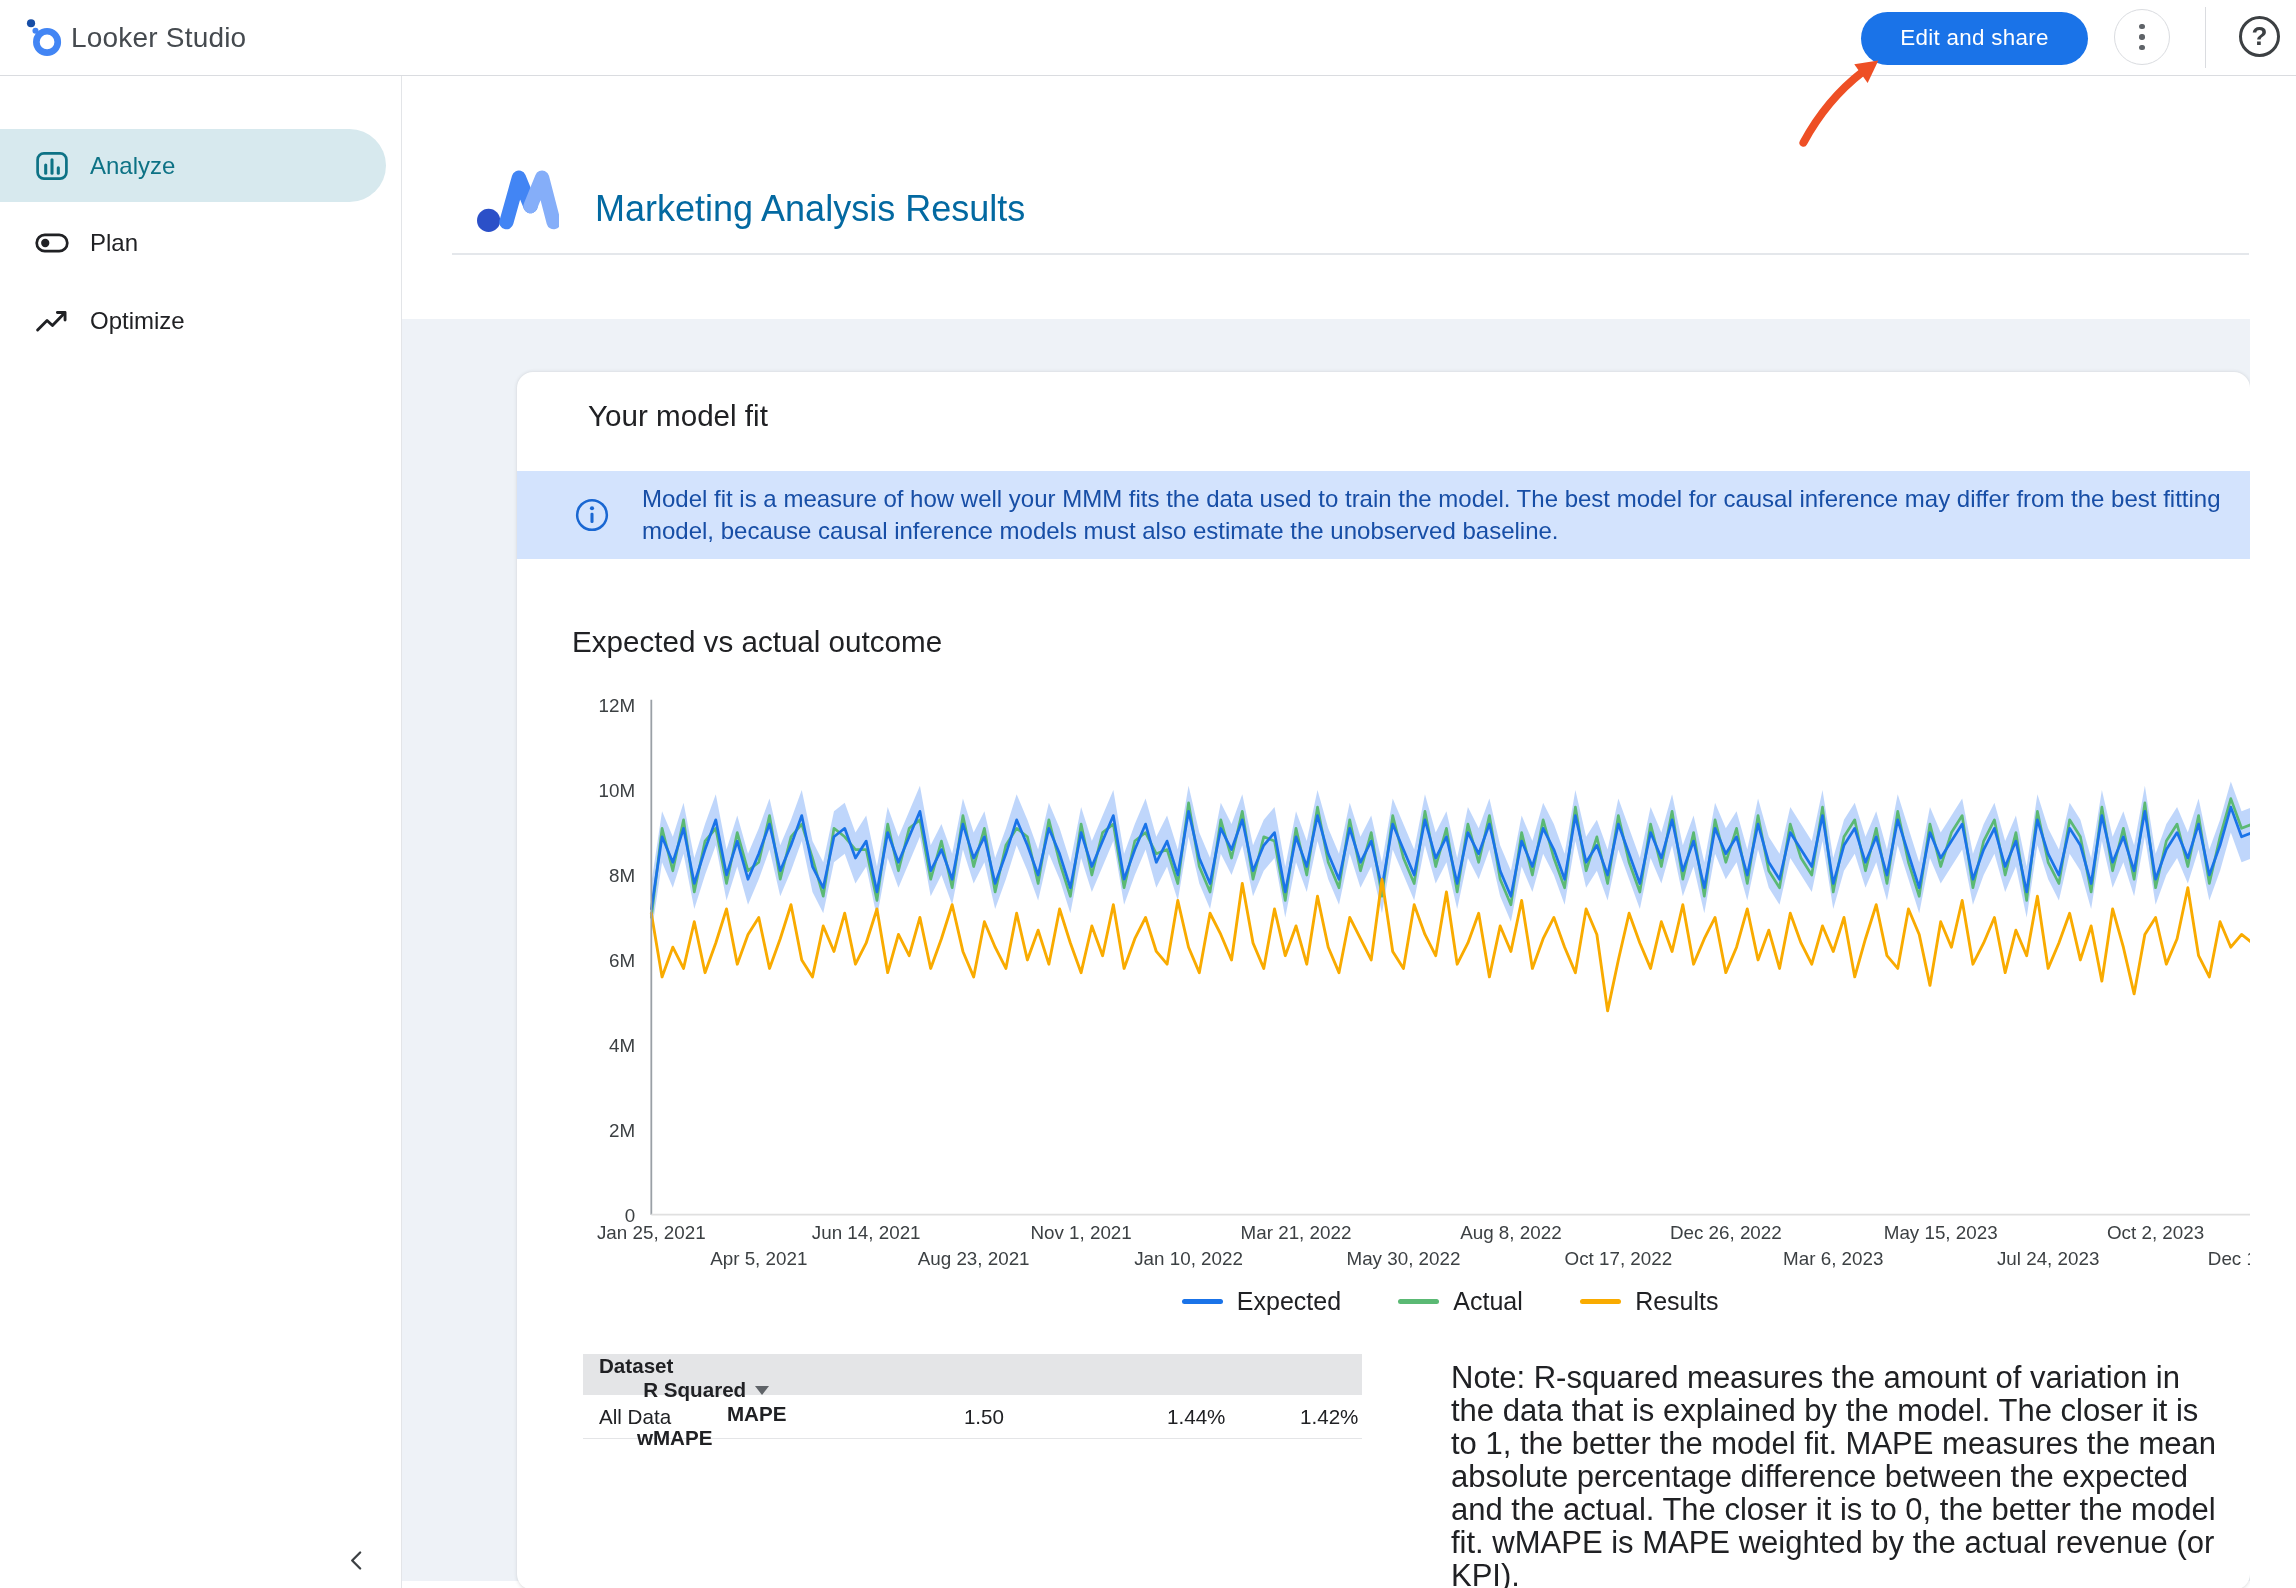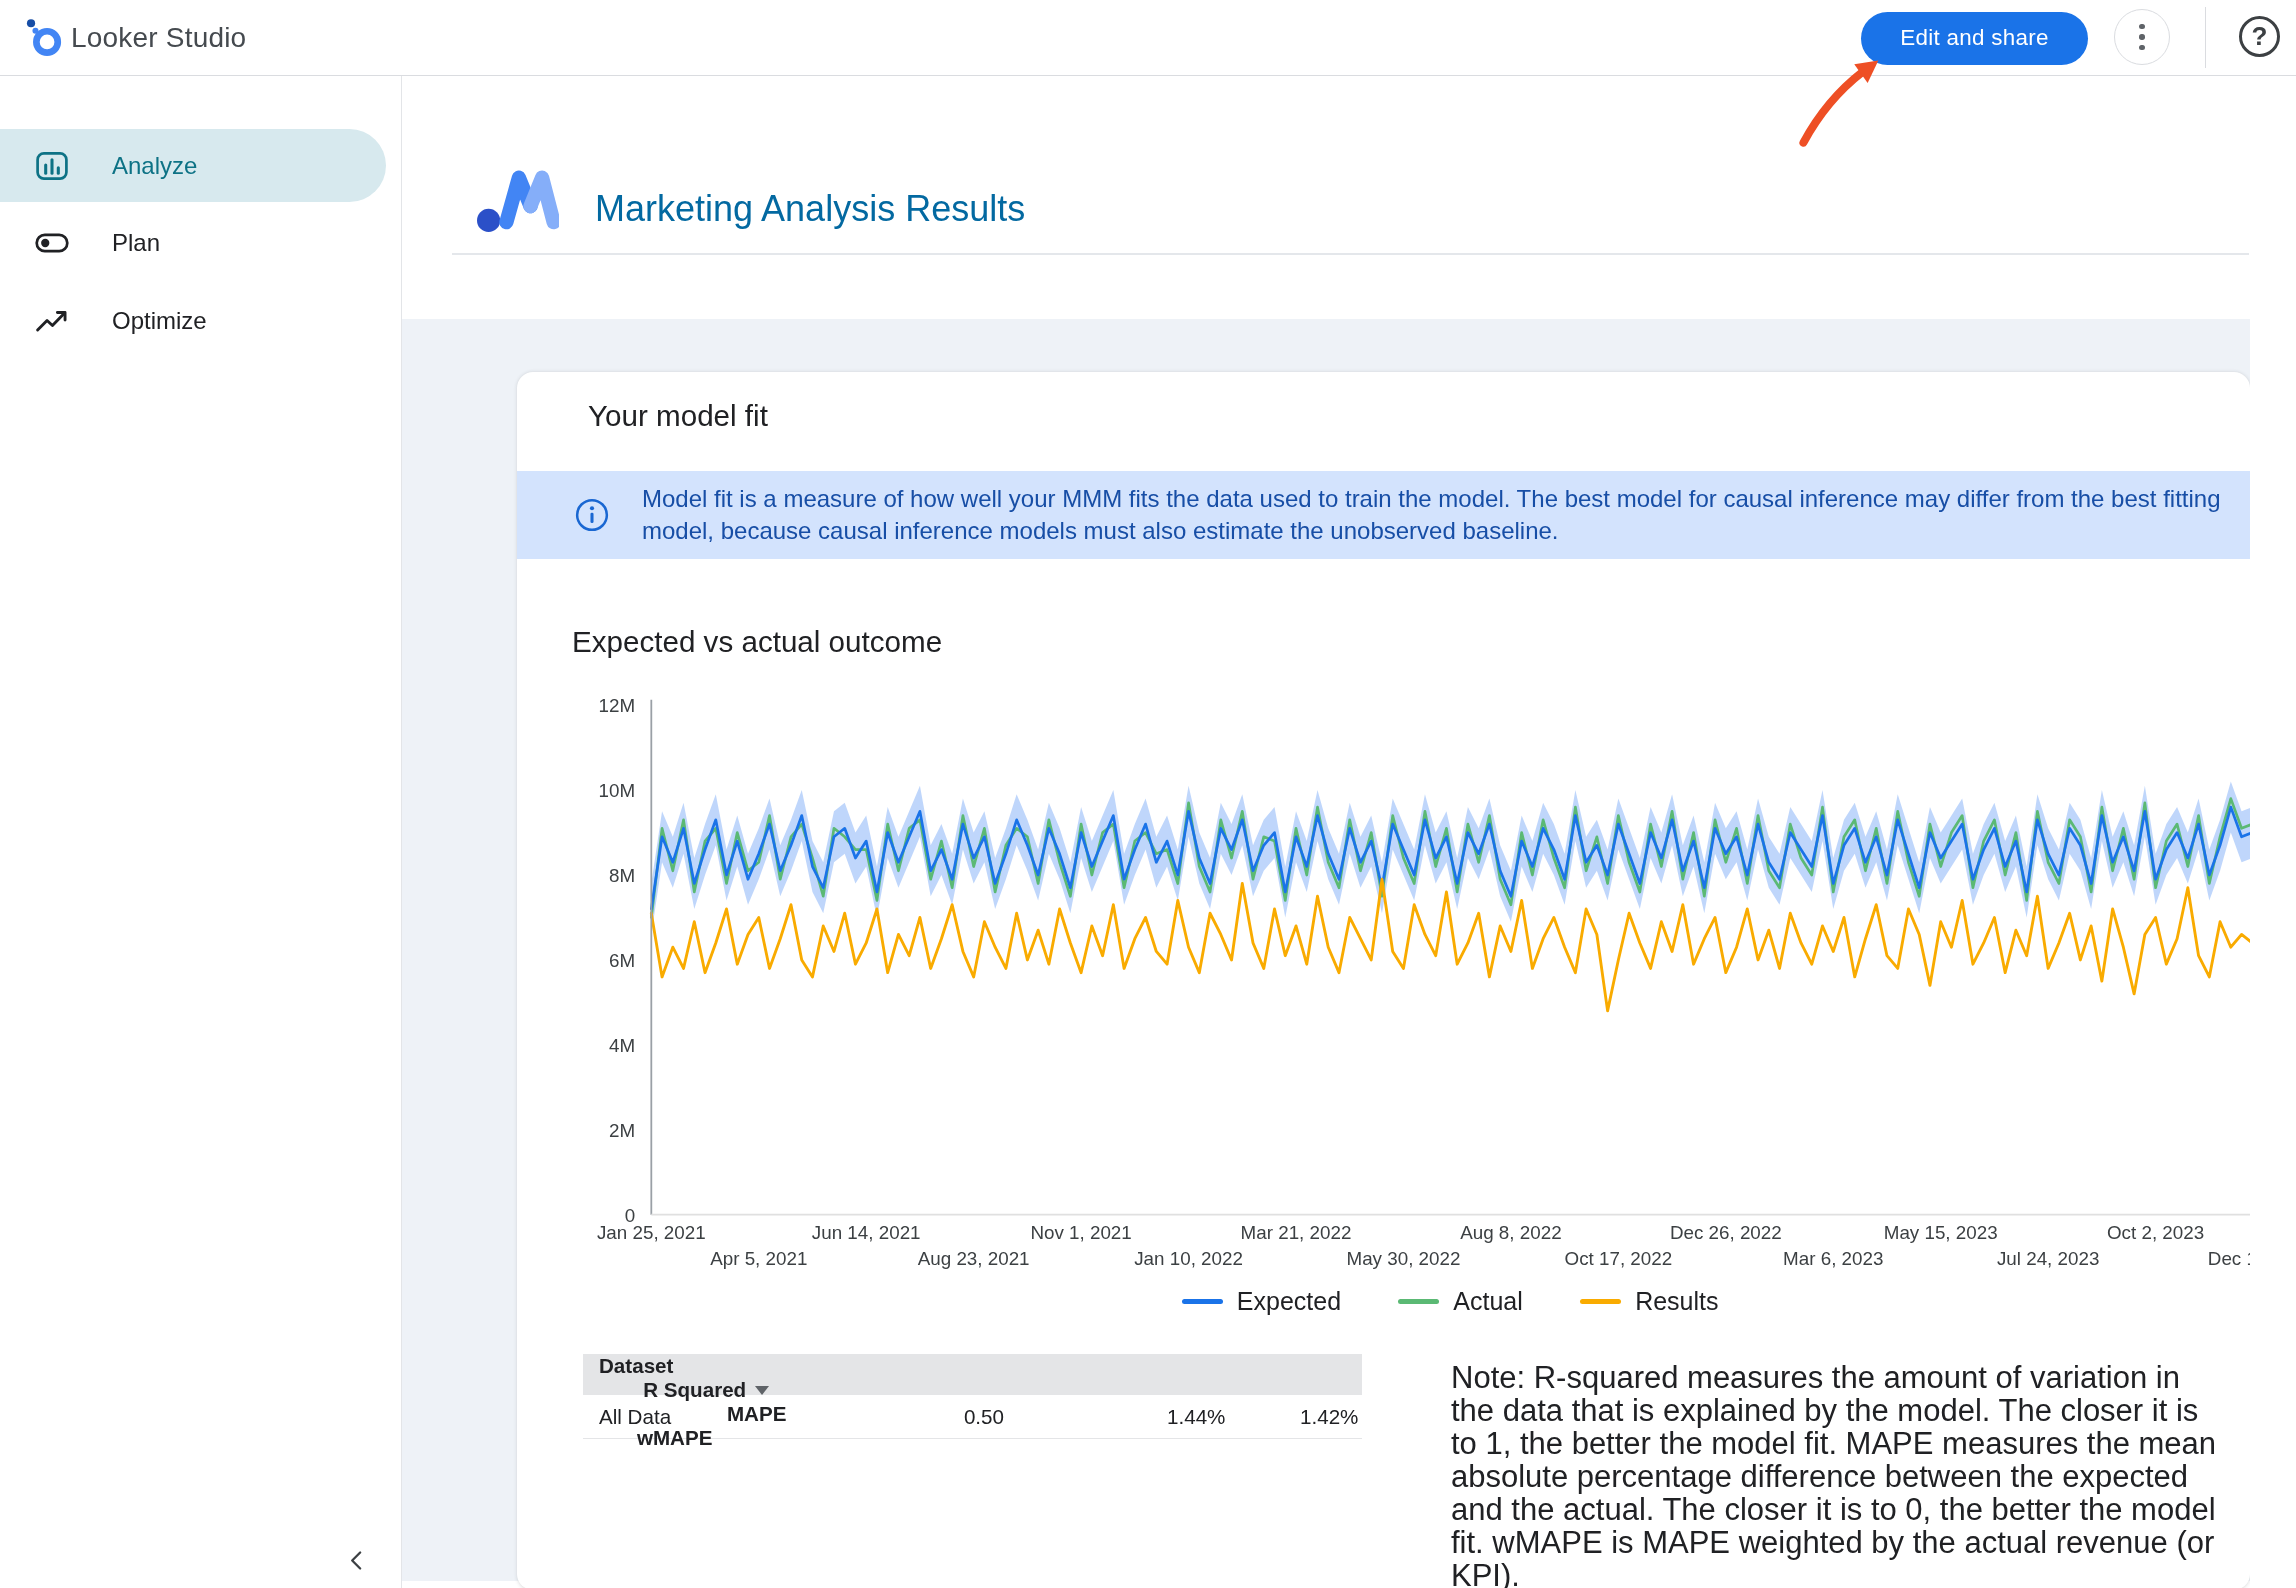--- a/index.html
+++ b/index.html
@@ -22,21 +22,21 @@
   .help-btn{position:absolute;left:2239px;top:16px;width:41px;height:41px;border:3.6px solid #3c4043;
             border-radius:50%;color:#3c4043;font-size:26px;font-weight:700;display:flex;align-items:center;
             justify-content:center;box-sizing:border-box;cursor:pointer;background:#fff;}
 
   
   .anno-arrow{position:absolute;left:1782px;top:49px;width:116px;height:107px;z-index:10;pointer-events:none;}
 
   
   .sidebar{position:absolute;left:0;top:75px;width:401px;height:1514px;background:#fff;
            border-right:0.9px solid #e3e5e8;z-index:3;}
-  .nav-item{position:absolute;left:0;width:386px;height:73px;display:flex;align-items:center;gap:42px;
+  .nav-item{position:absolute;left:0;width:386px;height:73px;display:flex;align-items:center;gap:20px;
             padding-left:34px;box-sizing:border-box;font-size:24px;font-weight:500;color:#202124;cursor:pointer;}
   .nav-item svg{flex:0 0 auto;}
   .nav-item.active{background:#d7e9ee;color:#0d7285;border-radius:0 37px 37px 0;}
   .nav-analyze{top:54px;}
   .nav-plan{top:131px;}
   .nav-optimize{top:209px;}
   .collapse-btn{position:absolute;left:339px;bottom:10.7px;width:36px;height:36px;display:flex;
                 align-items:center;justify-content:center;cursor:pointer;}
 
   
@@ -224,21 +224,21 @@
         <div class="c1 th">Dataset</div>
         <div class="c2 th">
           <span>R Squared</span>
           <span class="tri"></span>
         </div>
         <div class="c3 th">MAPE</div>
         <div class="c4 th">wMAPE</div>
       </div>
       <div class="tbl-row">
         <div class="c1">All Data</div>
-        <div class="c2t">0.50</div>
+        <div class="c2t">1.50</div>
         <div class="c3">1.44%</div>
         <div class="c4">1.42%</div>
       </div>
     </div>
 
     <div class="note">Note: R-squared measures the amount of variation in the data that is explained by the model. The closer it is to 1, the better the model fit. MAPE measures the mean absolute percentage difference between the expected and the actual. The closer it is to 0, the better the model fit. wMAPE is MAPE weighted by the actual revenue (or KPI).</div>
   </div>
 
   <div class="vscroll"></div>
 

